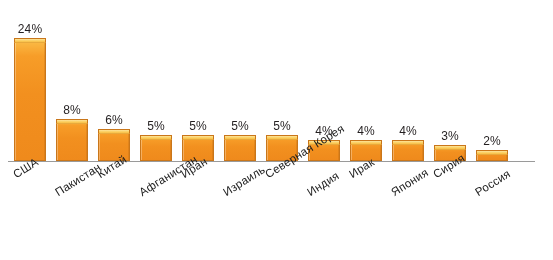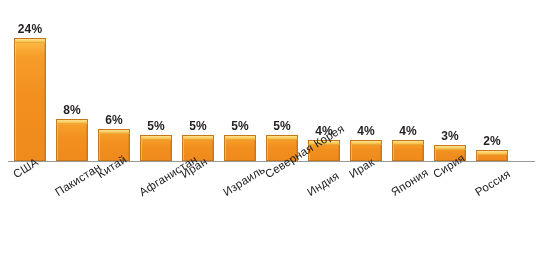--- a/index.html
+++ b/index.html
@@ -17,21 +17,20 @@
     background: #ffffff;
     overflow: hidden;
   }
   
   #plot-area {
     position: absolute;
     left: 0;
     top: 0;
     width: 553px;
     height: 162px;
-    font-weight: bold;
   }
   .bar-slot {
     position: absolute;
     bottom: 0;
     width: 42px;
     height: 162px;
   }
   .bar-col {
     position: absolute;
     bottom: 1px;

